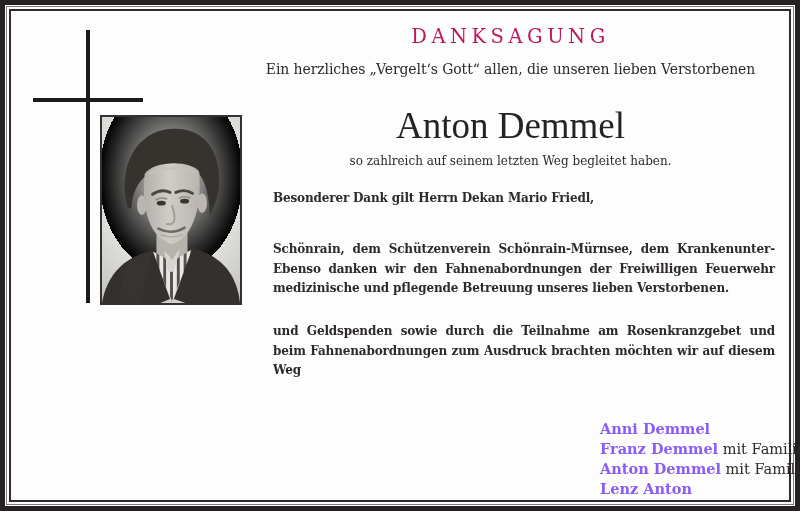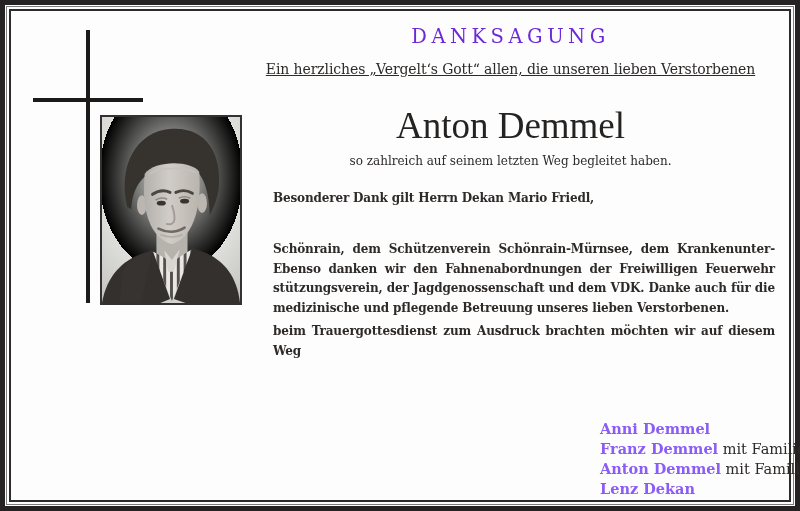--- a/index.html
+++ b/index.html
@@ -20,22 +20,22 @@
 
   
   .photo{
     position:absolute;left:89px;top:104px;width:142px;height:190px;
     border:2px solid #343130;box-sizing:border-box;background:#dcdcda;
   }
   .photo svg{display:block;width:100%;height:100%;}
 
   
   .headings{position:absolute;left:235px;top:0;bottom:0;width:529px;text-align:center;}
-  .title{position:absolute;left:0;right:0;top:14px;font-size:19.5px;letter-spacing:4.5px;color:#6d28d9;white-space:nowrap;}
-  .intro{position:absolute;left:0;right:0;top:50px;font-size:14px;letter-spacing:-0.1px;white-space:nowrap;text-decoration:underline;}
+  .title{position:absolute;left:0;right:0;top:14px;font-size:19.5px;letter-spacing:4.5px;color:#be185d;white-space:nowrap;}
+  .intro{position:absolute;left:0;right:0;top:50px;font-size:14px;letter-spacing:-0.1px;white-space:nowrap;}
   .name{position:absolute;left:0;right:0;top:93px;font-family:"Liberation Serif",serif;font-size:37px;color:#252321;white-space:nowrap;}
   .closing{position:absolute;left:0;right:0;top:143px;font-size:12px;white-space:nowrap;}
 
   
   .para{position:absolute;left:262px;width:502px;font-size:12px;line-height:19.5px;letter-spacing:-0.15px;font-weight:bold;}
   .para-0{top:178px;}
   .para-1{top:229px;}
   .para-2{top:311px;}
   .line{white-space:normal;}
   .jline{text-align:justify;text-align-last:justify;-moz-text-align-last:justify;}
@@ -125,29 +125,29 @@
       <div class="closing">so zahlreich auf seinem letzten Weg begleitet haben.</div>
     </div>
 
     <div id="paragraphs">
         <div class="para para-0">
           <div class="line">Besonderer Dank gilt Herrn Dekan Mario Friedl,</div>
         </div>
         <div class="para para-1">
           <div class="line jline">Schönrain, dem Schützenverein Schönrain-Mürnsee, dem Krankenunter-</div>
           <div class="line jline">Ebenso danken wir den Fahnenabordnungen der Freiwilligen Feuerwehr</div>
-          <div class="line jline">stützungsverein, der Jagdgenossenschaft und dem VDK. Danke auch für die</div>
           <div class="line">medizinische und pflegende Betreuung unseres lieben Verstorbenen.</div>
         </div>
         <div class="para para-2">
-          <div class="line jline">beim Trauergottesdienst zum Ausdruck brachten möchten wir auf diesem Weg</div>
+          <div class="line jline">und Geldspenden sowie durch die Teilnahme am Rosenkranzgebet und</div>
+          <div class="line jline">beim Fahnenabordnungen zum Ausdruck brachten möchten wir auf diesem Weg</div>
         </div>
       </div>
 
     <div class="signatures" id="signatures">
         <div class="sig-line"><span class="sig-name">Anni Demmel</span></div>
         <div class="sig-line"><span class="sig-name">Franz Demmel</span> <span class="sig-suffix">mit Familie</span></div>
         <div class="sig-line"><span class="sig-name">Anton Demmel</span> <span class="sig-suffix">mit Familie</span></div>
-        <div class="sig-line"><span class="sig-name">Lenz Dekan</span></div>
+        <div class="sig-line"><span class="sig-name">Lenz Anton</span></div>
       </div>
 
   </div>
 </div>
 
 </body></html>

